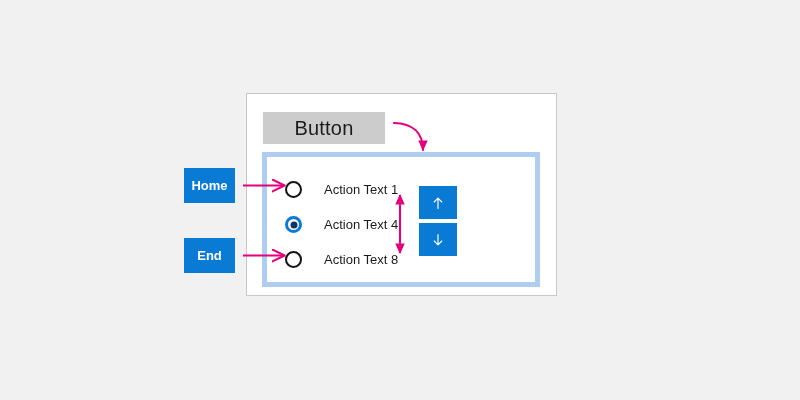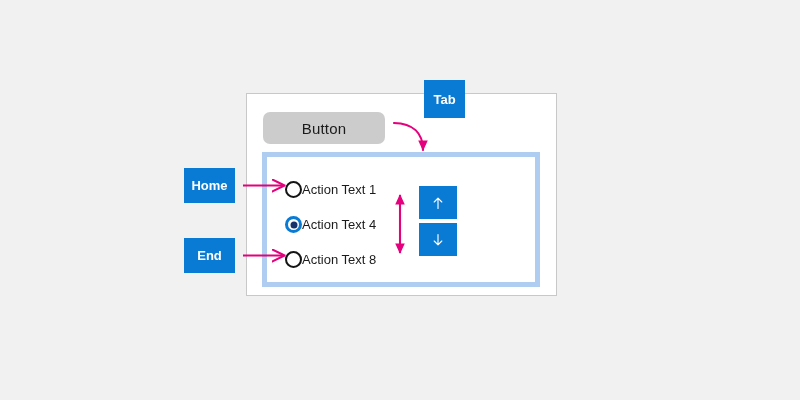--- a/index.html
+++ b/index.html
@@ -39,24 +39,23 @@
     position: absolute;
     left: 263px;
     top: 112px;
     width: 122px;
     height: 32px;
     background: #cccccc;
     color: #1b1b1b;
     display: flex;
     align-items: center;
     justify-content: center;
-    font-size: 15px;
+    font-size: 20px;
     letter-spacing: .2px;
     box-sizing: border-box;
-    border-radius: 7px;
   }
 
   
   .inner-panel {
     position: absolute;
     left: 262px;
     top: 152px;
     width: 278px;
     height: 135px;
     background: #ffffff;
@@ -68,21 +67,21 @@
   .radio-list {
     position: absolute;
     left: 285px;
     top: 172px;
     width: 100px;
   }
   .radio-row {
     display: flex;
     align-items: center;
     height: 35px;
-    gap: 0;
+    gap: 22px;
   }
   .radio-mark {
     width: 17px;
     height: 17px;
     flex: 0 0 17px;
     border-radius: 50%;
     box-sizing: border-box;
     position: relative;
   }
   .radio-mark.off {
@@ -198,23 +197,20 @@
         <path d="M10 4.5 L10 14.8 M10 14.8 L6.2 11.0 M10 14.8 L13.8 11.0" stroke="#ffffff" stroke-width="1.15" fill="none" stroke-linecap="round" stroke-linejoin="round"></path>
       </svg>
     </div>
   </div>
 
   <div class="key-badge badge-end">
     <span>End</span>
   </div>
   <div class="key-badge badge-home">
     <span>Home</span>
-  </div>
-  <div class="key-badge badge-tab">
-    <span>Tab</span>
   </div>
 
   <svg class="annot-svg" viewBox="0 0 800 400">
     <defs>
       <marker id="ah-right" viewBox="0 0 10 10" refX="8.6" refY="5" markerWidth="7" markerHeight="7" orient="auto-start-reverse">
         <path d="M 0 0.6 L 9 5 L 0 9.4" fill="none" stroke="#e5007d" stroke-width="1.5" stroke-linecap="round" stroke-linejoin="round"></path>
       </marker>
       <marker id="ah-solid" viewBox="0 0 10 10" refX="8.4" refY="5" markerWidth="5.4" markerHeight="5.4" orient="auto-start-reverse">
         <path d="M 0 0.8 L 9.2 5 L 0 9.2 Z" fill="#e5007d"></path>
       </marker>

